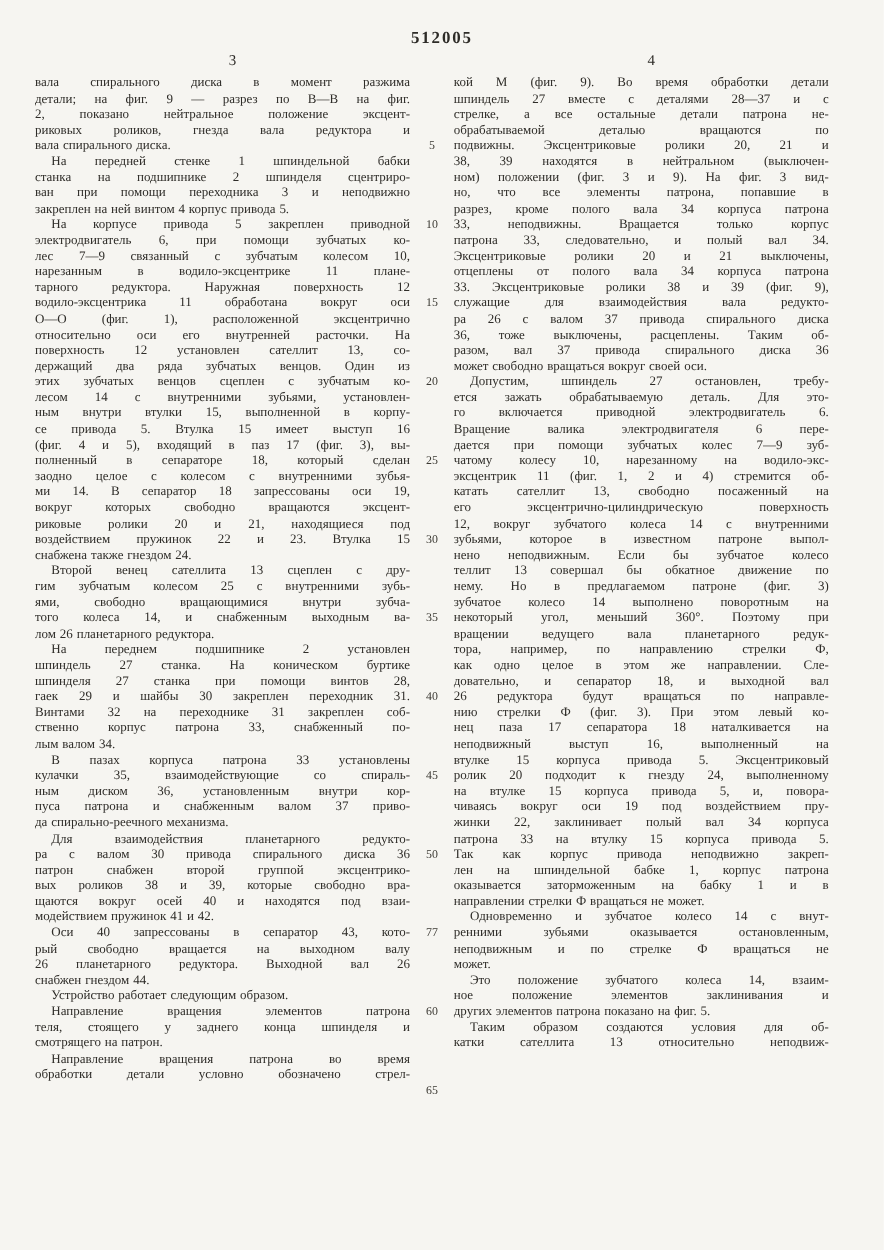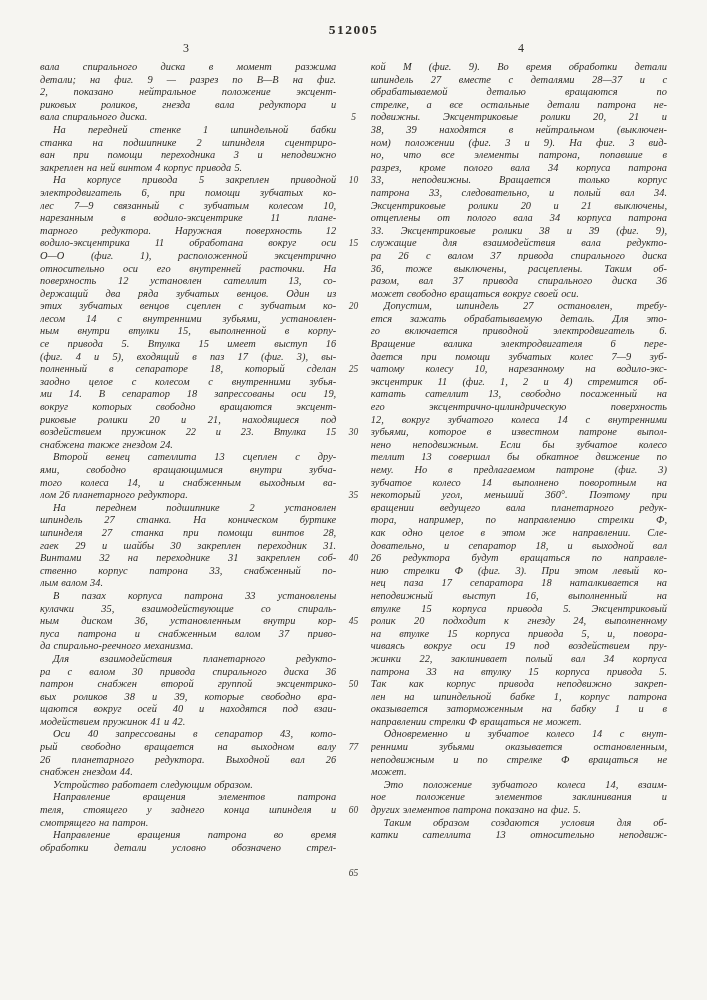--- a/index.html
+++ b/index.html
@@ -23,23 +23,22 @@
   .page-numbers {
     display: flex;
     padding: 0 36px;
     margin-top: 3px;
     font-size: 12px;
   }
   .page-numbers .cell { width: 300px; text-align: center; }
   .page-numbers .gut { width: 35px; }
   .body-columns {
     display: flex;
-    padding: 0 40px;
+    padding: 0 28px;
     margin-top: 5px;
-    font-style: italic;
   }
   .text-col {
     width: 300px;
     font-size: 10.4px;
     line-height: 12.6px;
     word-spacing: 0.5px;
   }
   .gutter {
     width: 35px;
     text-align: center;
@@ -94,20 +93,21 @@
         <div class="line">се привода 5.  Втулка 15 имеет выступ 16</div>
         <div class="line">(фиг. 4 и 5), входящий в паз 17 (фиг. 3), вы-</div>
         <div class="line">полненный в сепараторе 18, который сделан</div>
         <div class="line">заодно целое с колесом с внутренними зубья-</div>
         <div class="line">ми 14. В сепаратор 18 запрессованы оси 19,</div>
         <div class="line">вокруг которых свободно вращаются эксцент-</div>
         <div class="line">риковые ролики 20 и 21, находящиеся под</div>
         <div class="line">воздействием пружинок 22 и 23. Втулка 15</div>
         <div class="line end">снабжена также гнездом 24.</div>
         <div class="line indent">Второй венец сателлита 13 сцеплен с дру-</div>
+        <div class="line">гим зубчатым колесом 25 с внутренними зубь-</div>
         <div class="line">ями, свободно вращающимися внутри зубча-</div>
         <div class="line">того колеса 14, и снабженным выходным ва-</div>
         <div class="line end">лом 26 планетарного редуктора.</div>
         <div class="line indent">На переднем  подшипнике 2  установлен</div>
         <div class="line">шпиндель 27 станка. На коническом буртике</div>
         <div class="line">шпинделя 27 станка при помощи винтов 28,</div>
         <div class="line">гаек 29 и шайбы 30 закреплен переходник 31.</div>
         <div class="line">Винтами 32 на переходнике 31 закреплен соб-</div>
         <div class="line">ственно корпус патрона 33, снабженный по-</div>
         <div class="line end">лым валом 34.</div>
@@ -196,22 +196,22 @@
         <div class="gutter-row">60</div>
         <div class="gutter-row"></div>
         <div class="gutter-row"></div>
         <div class="gutter-row"></div>
         <div class="gutter-row"></div>
         <div class="gutter-row">65</div>
       </div>
     <div class="text-col" id="right-col">
         <div class="line">кой М (фиг. 9). Во время обработки детали</div>
         <div class="line">шпиндель 27 вместе с деталями 28—37 и с</div>
+        <div class="line">стрелке, а все остальные детали патрона не-</div>
         <div class="line">обрабатываемой  деталью  вращаются  по</div>
-        <div class="line">стрелке, а все остальные детали патрона не-</div>
         <div class="line">подвижны. Эксцентриковые ролики 20, 21 и</div>
         <div class="line">38, 39 находятся в нейтральном (выключен-</div>
         <div class="line">ном) положении (фиг. 3 и 9). На фиг. 3 вид-</div>
         <div class="line">но, что все элементы патрона, попавшие в</div>
         <div class="line">разрез, кроме полого вала 34 корпуса патрона</div>
         <div class="line">33, неподвижны.  Вращается только корпус</div>
         <div class="line">патрона 33, следовательно, и полый вал 34.</div>
         <div class="line">Эксцентриковые ролики 20 и 21 выключены,</div>
         <div class="line">отцеплены от полого вала 34 корпуса патрона</div>
         <div class="line">33. Эксцентриковые ролики 38 и 39 (фиг. 9),</div>

